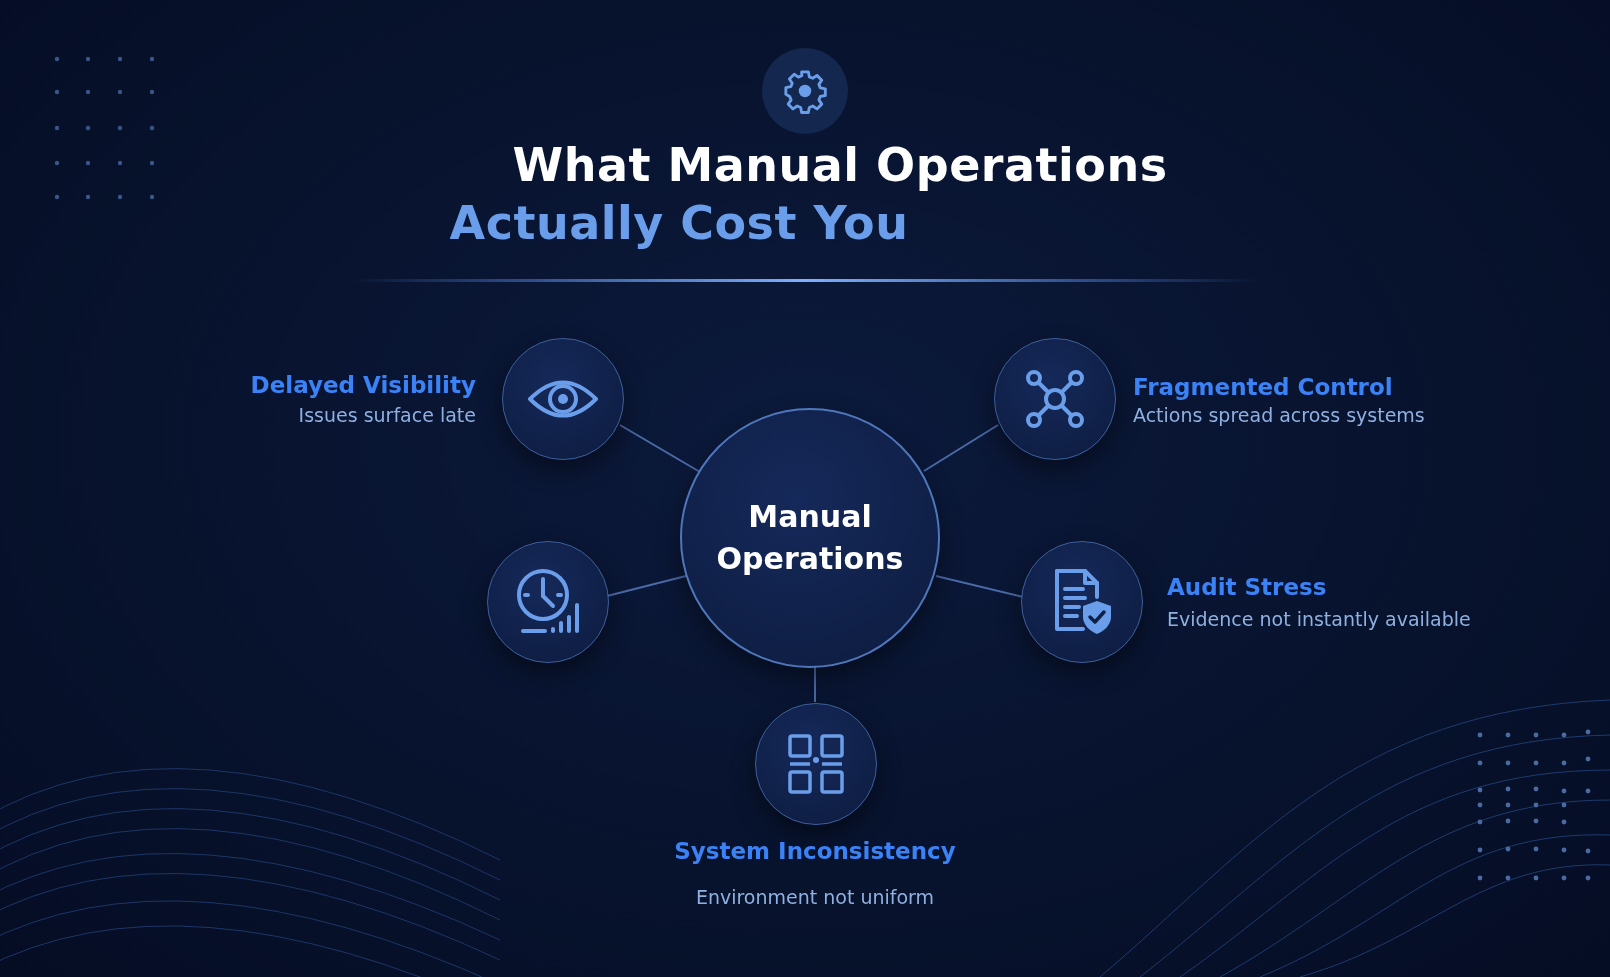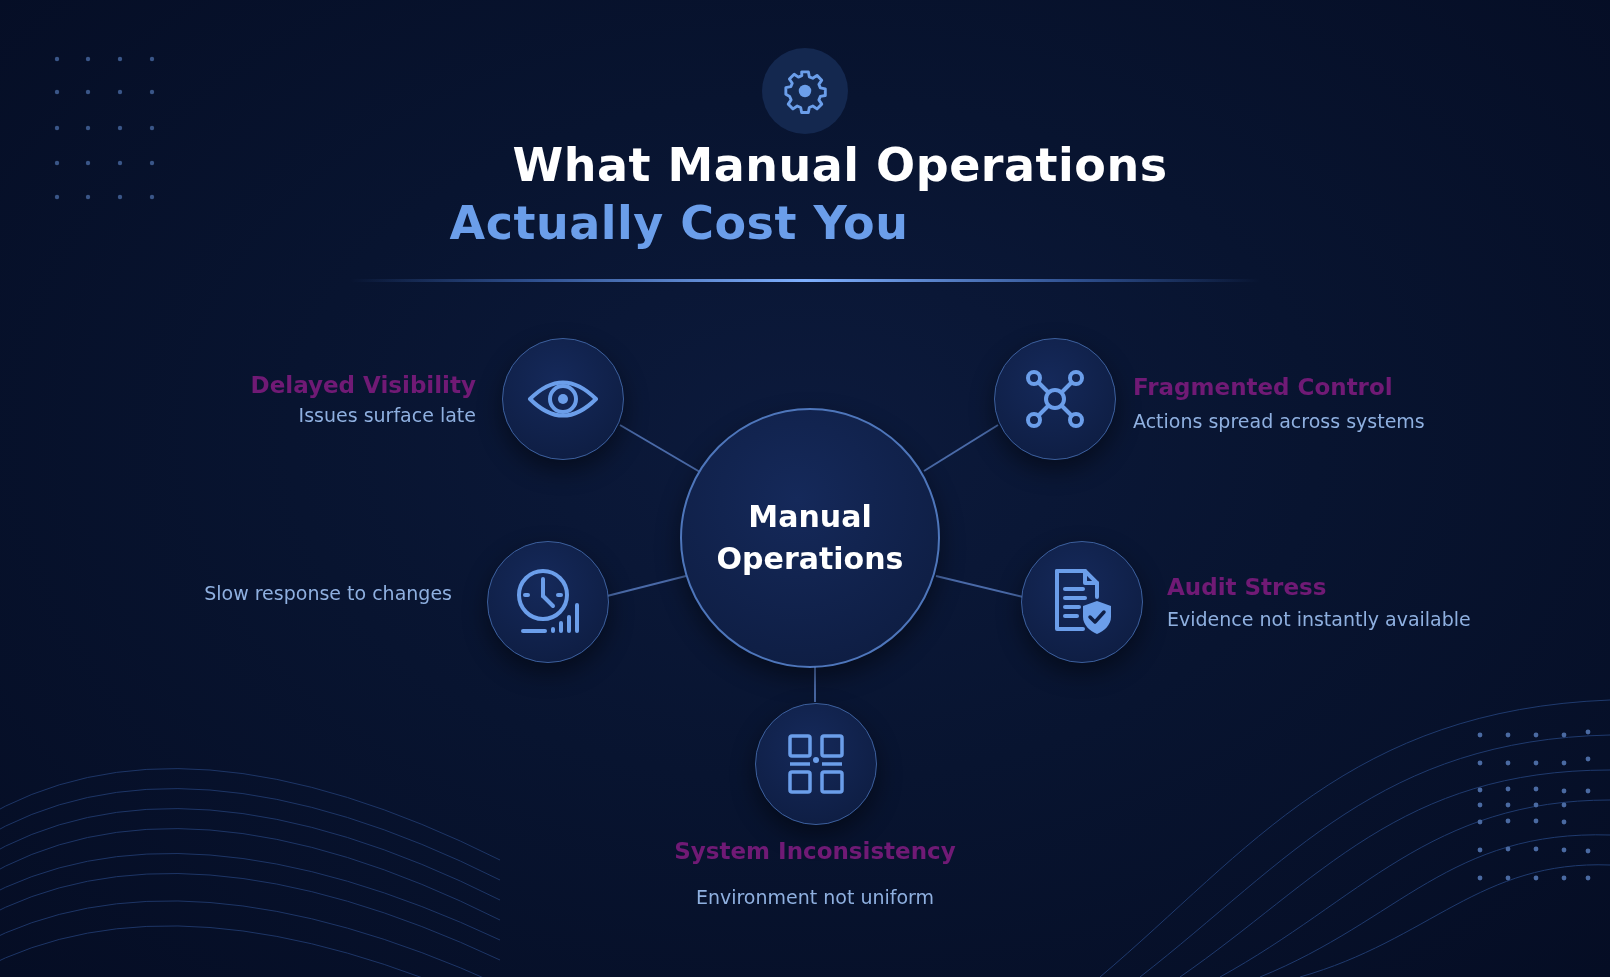--- a/index.html
+++ b/index.html
@@ -34,21 +34,21 @@
   }
   .center-node {
     left:680px; top:408px; width:256px; height:256px;
     border:2px solid #4e76bb;
     flex-direction:column;
   }
   .center-text {
     color:#fff; font-weight:bold; font-size:30px; text-align:center; line-height:42px;
   }
   .sat { width:120px; height:120px; }
-  .label-title { color:#701a75; font-weight:bold; font-size:23px; white-space:nowrap; }
+  .label-title { color:#3b82f6; font-weight:bold; font-size:23px; white-space:nowrap; }
   .label-sub { color:#8fb0e0; font-size:19px; white-space:nowrap; }
   .right { text-align:right; }
 </style>
 </head>
 <body>
 
 <svg class="bg-svg" viewBox="0 0 1610 977">
 
   <g fill="#3a5688">
     <circle cx="57" cy="59" r="2.2"></circle>
@@ -175,41 +175,40 @@
       <circle cx="32" cy="32" r="9"></circle>
       <circle cx="11" cy="11" r="6"></circle>
         <circle cx="53" cy="11" r="6"></circle>
       <circle cx="11" cy="53" r="6"></circle>
         <circle cx="53" cy="53" r="6"></circle>
     </g>
   </svg>
 </div>
 <div class="abs" style="left:1133px; top:374px;">
   <div class="label-title">Fragmented Control</div>
-  <div class="label-sub" style="margin-top:10px;">Actions spread across systems</div>
+  <div class="label-sub" style="margin-top:4px;">Actions spread across systems</div>
 </div>
 
 <div class="abs node sat" style="left:487px; top:541px;">
   <svg width="66" height="70" viewBox="0 0 66 70">
     <g fill="none" stroke="#6b9eea" stroke-width="4" stroke-linecap="round">
       <circle cx="28" cy="28" r="24"></circle>
       <line x1="28" y1="12" x2="28" y2="29"></line>
       <line x1="28" y1="29" x2="38" y2="39"></line>
       <line x1="10" y1="28" x2="13" y2="28"></line>
       <line x1="43" y1="28" x2="46" y2="28"></line>
       <line x1="8" y1="64" x2="30" y2="64"></line>
       <line x1="38" y1="62" x2="38" y2="64"></line>
       <line x1="46" y1="56" x2="46" y2="64"></line>
       <line x1="54" y1="50" x2="54" y2="64"></line>
       <line x1="62" y1="38" x2="62" y2="64"></line>
     </g>
   </svg>
 </div>
 <div class="abs right" style="left:150px; width:302px; top:574px;">
-  <div class="label-sub" style="margin-top:8px;">Slow response to changes</div>
 </div>
 
 <div class="abs node sat" style="left:1021px; top:541px;">
   <svg width="66" height="70" viewBox="0 0 66 70">
     <g fill="none" stroke="#6b9eea" stroke-width="4" stroke-linejoin="round" stroke-linecap="round">
       <path d="M8 4 H36 L48 16 V30"></path>
       <path d="M8 4 V62 H34"></path>
       <path d="M36 4 V16 H48"></path>
       <line x1="16" y1="22" x2="34" y2="22"></line>
       <line x1="16" y1="31" x2="36" y2="31"></line>

